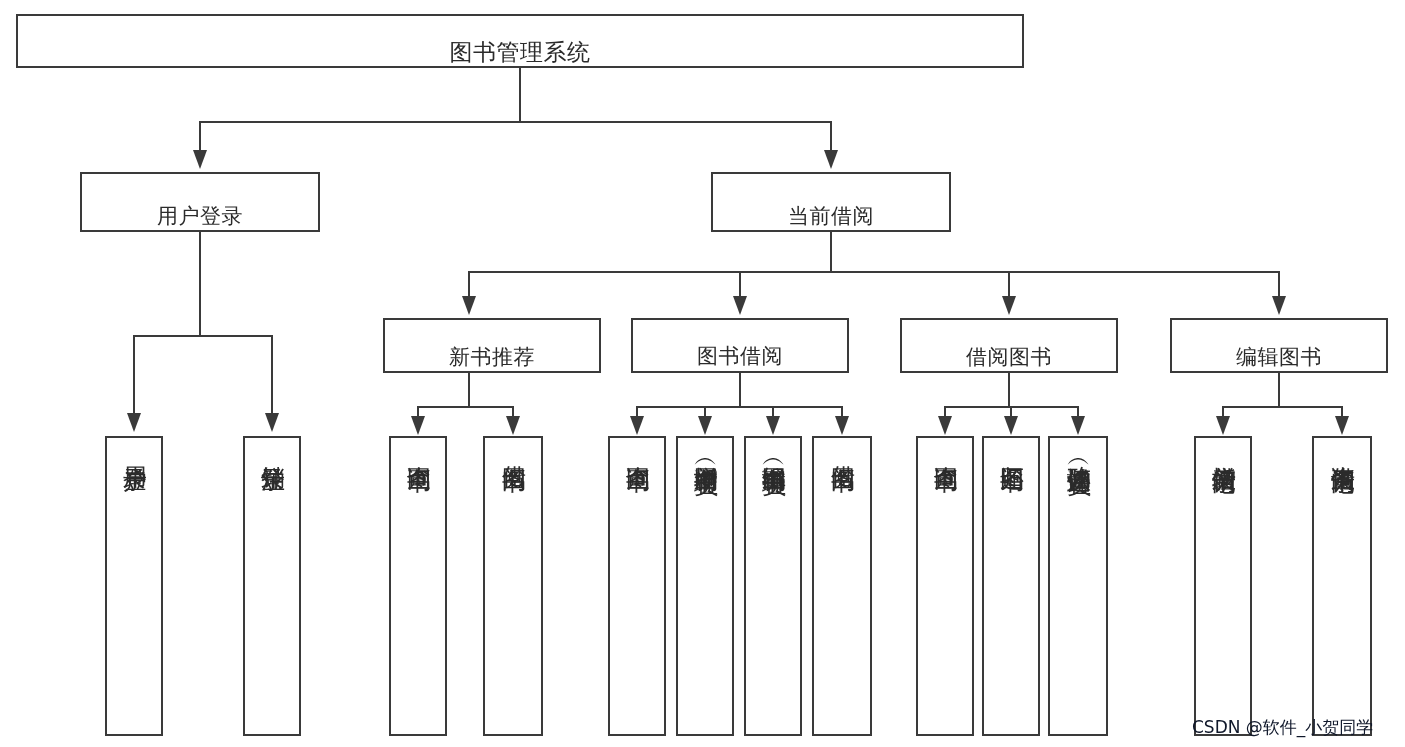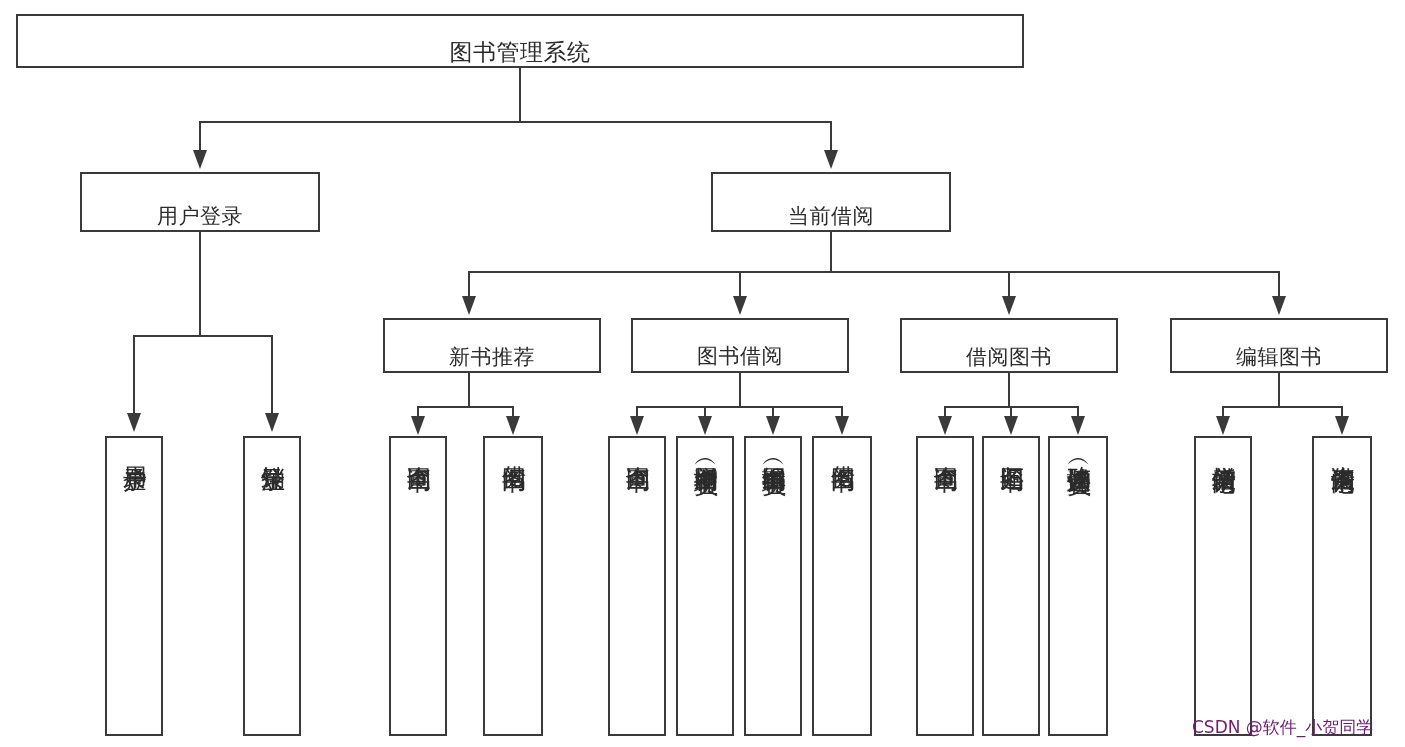--- a/index.html
+++ b/index.html
@@ -64,21 +64,21 @@
     position: absolute;
     width: 0;
     height: 0;
     border-left: 7px solid transparent;
     border-right: 7px solid transparent;
     border-top: 19px solid #3a3a3a;
   }
 
   #watermark {
     position: absolute;
-    color: #701a75;
+    color: #0f172a;
     font-size: 17px;
     white-space: nowrap;
     font-family: "DejaVu Sans", "Liberation Sans", sans-serif;
   }
 </style>
 </head>
 <body>
 
 <div id="canvas">
 

